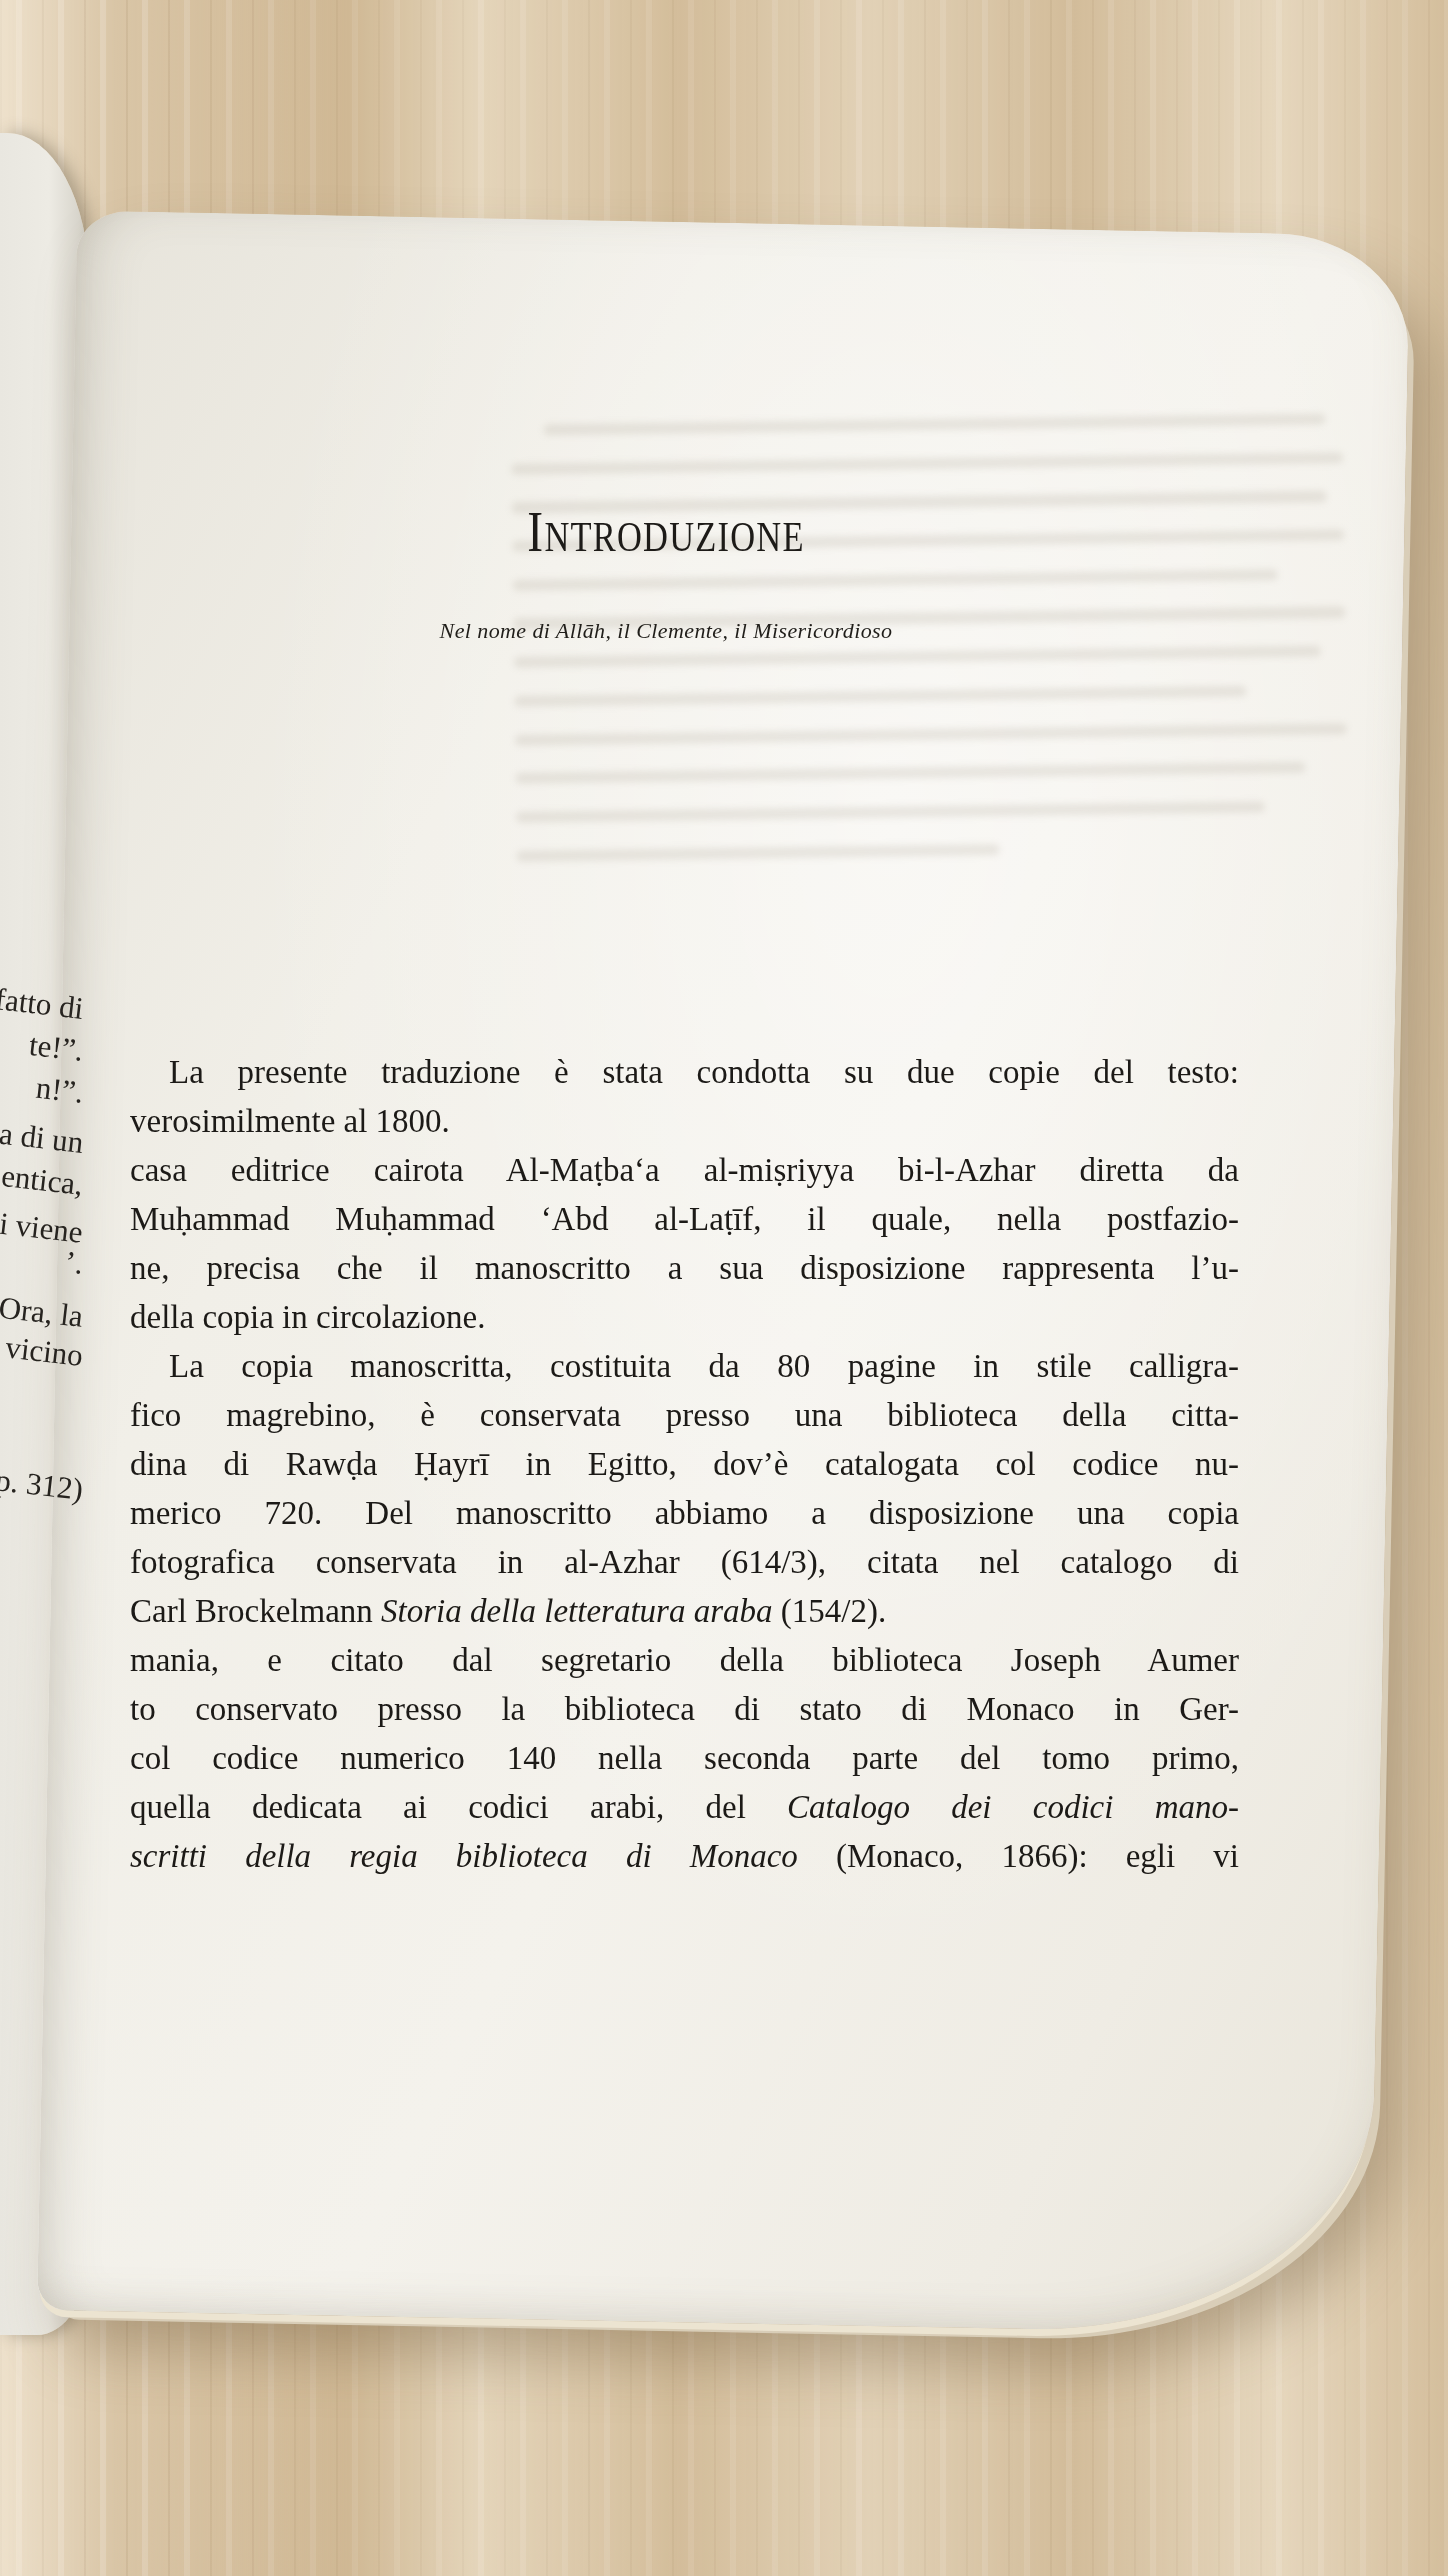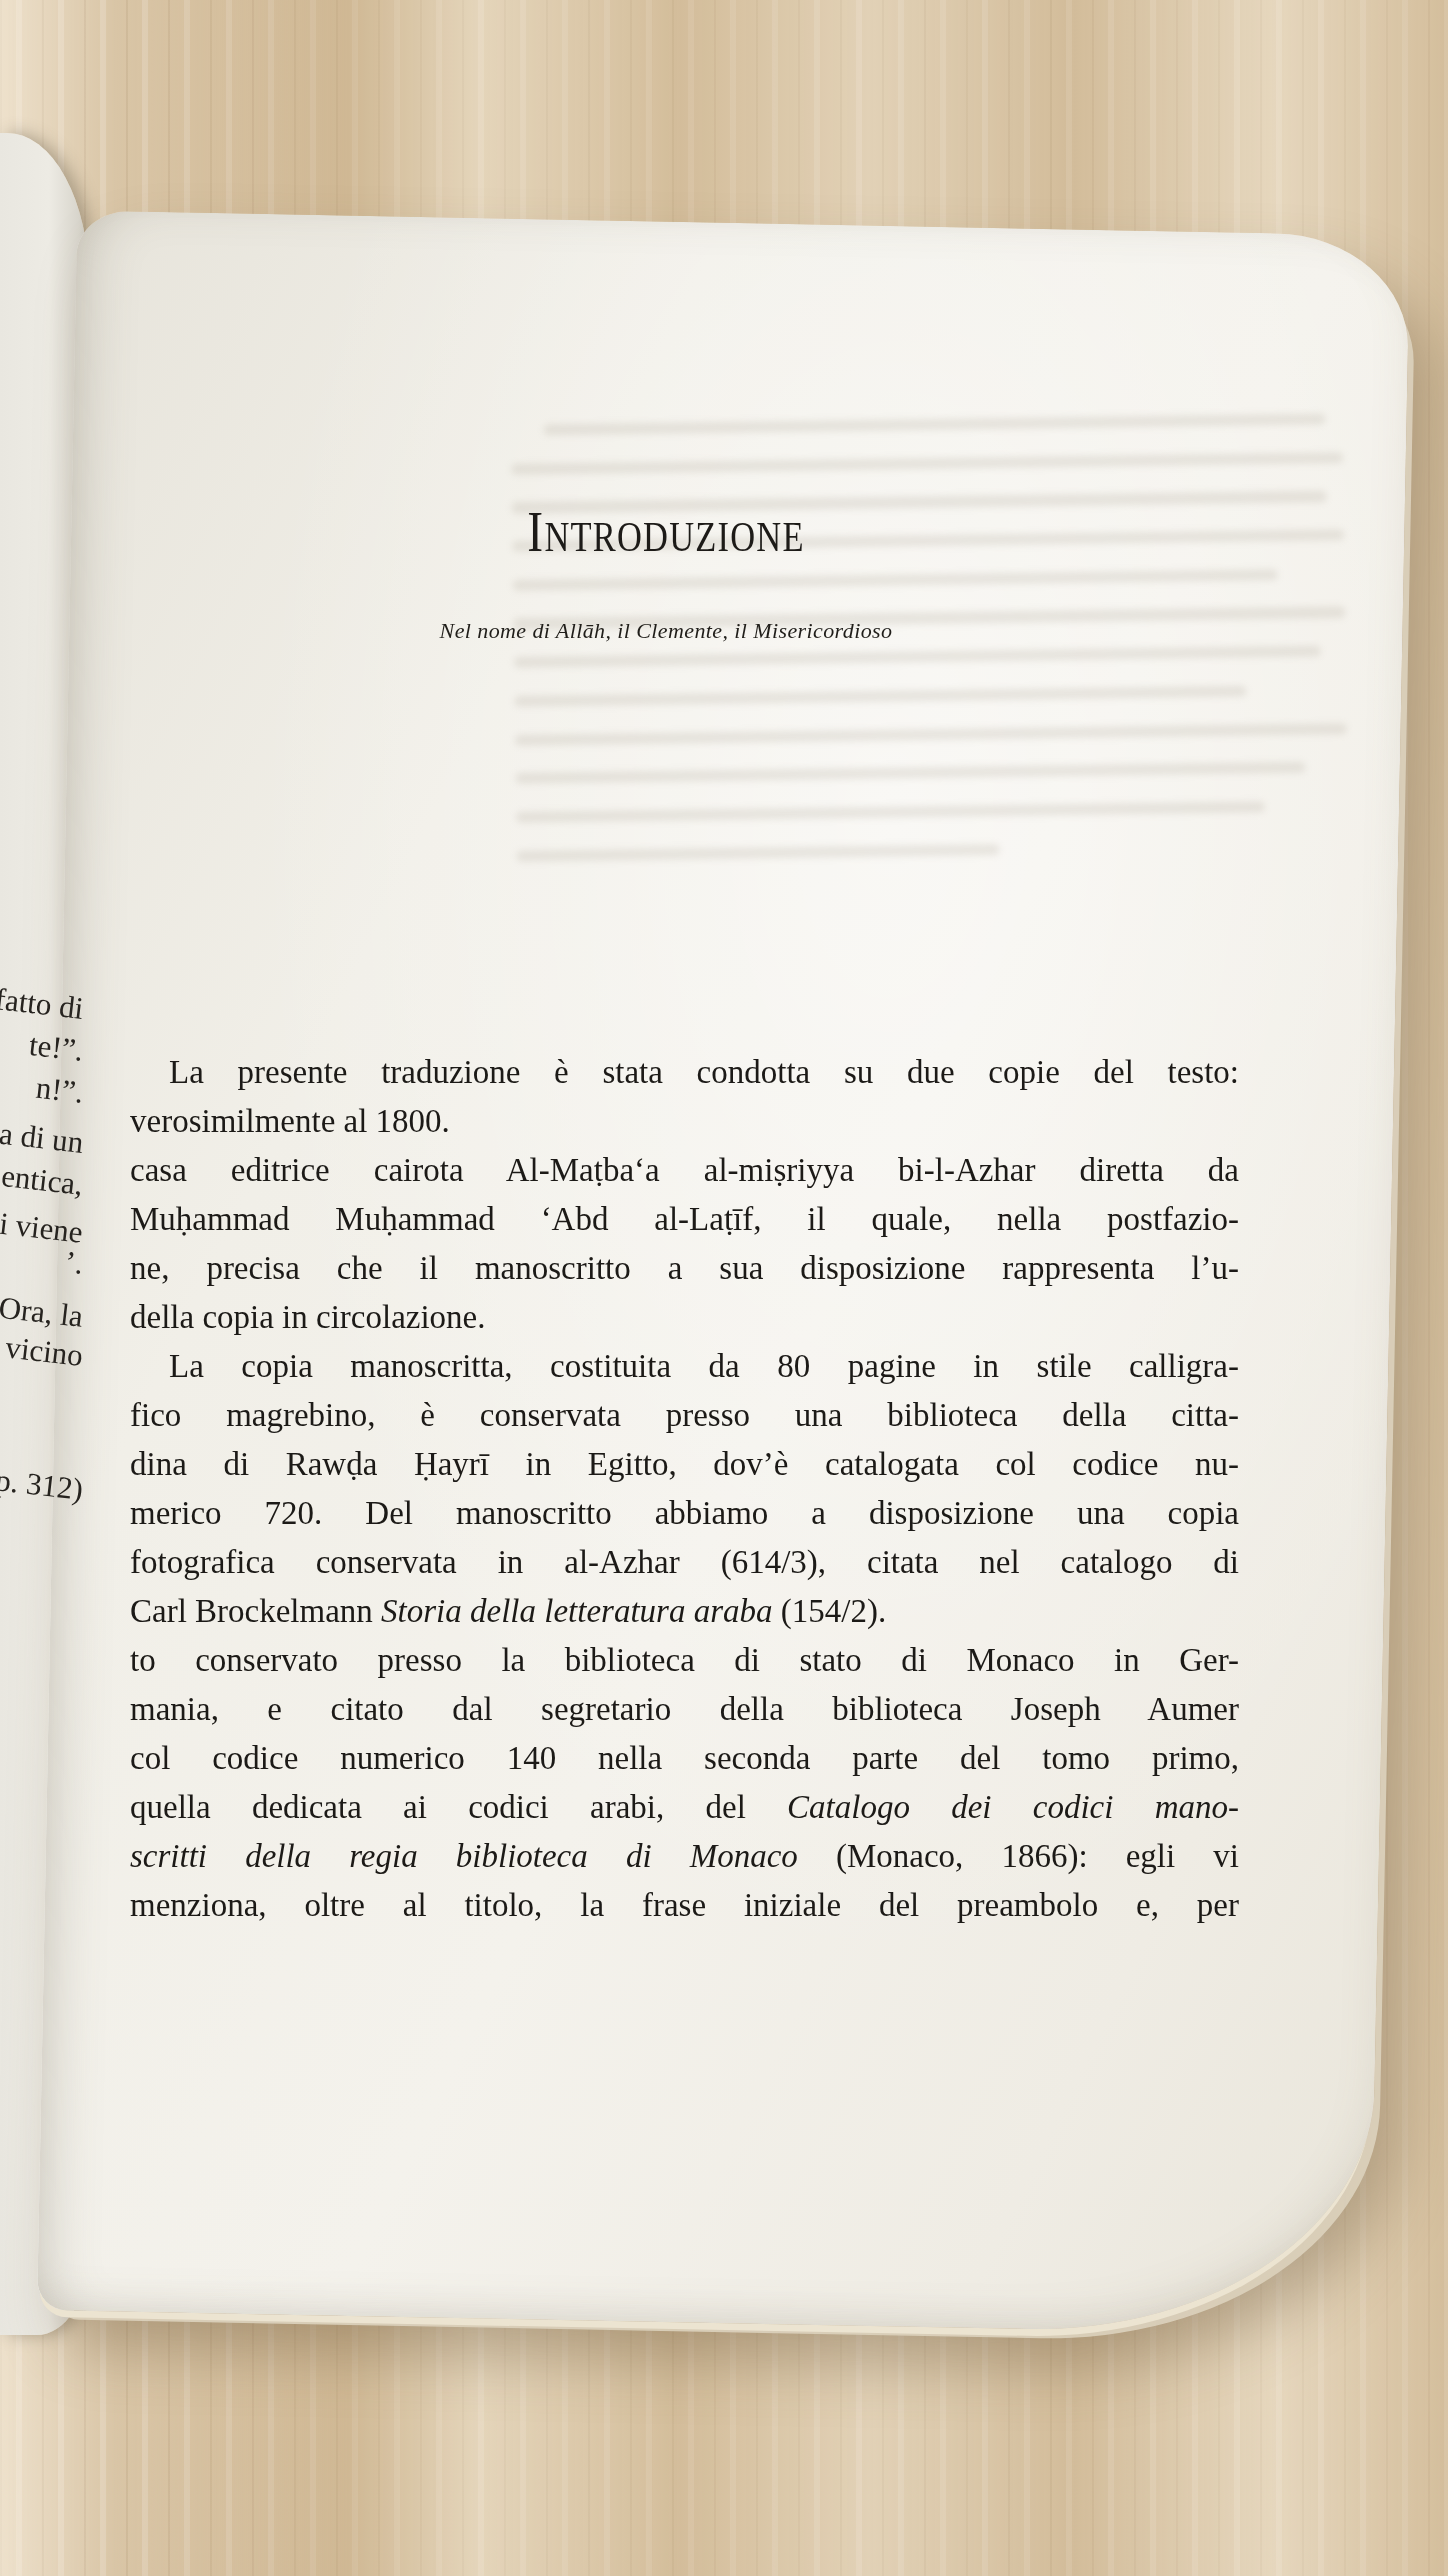--- a/index.html
+++ b/index.html
@@ -106,26 +106,25 @@
   <div class="ln"><span>casa editrice cairota Al-Maṭba‘a al-miṣriyya bi-l-Azhar diretta da</span><span class="it"></span><span></span></div>
   <div class="ln"><span>Muḥammad Muḥammad ‘Abd al-Laṭīf, il quale, nella postfazio-</span><span class="it"></span><span></span></div>
   <div class="ln"><span>ne, precisa che il manoscritto a sua disposizione rappresenta l’u-</span><span class="it"></span><span></span></div>
   <div class="ln lend"><span>della copia in circolazione.</span><span class="it"></span><span></span></div>
   <div class="ln ind"><span>La copia manoscritta, costituita da 80 pagine in stile calligra-</span><span class="it"></span><span></span></div>
   <div class="ln"><span>fico magrebino, è conservata presso una biblioteca della citta-</span><span class="it"></span><span></span></div>
   <div class="ln"><span>dina di Rawḍa Ḥayrī in Egitto, dov’è catalogata col codice nu-</span><span class="it"></span><span></span></div>
   <div class="ln"><span>merico 720. Del manoscritto abbiamo a disposizione una copia</span><span class="it"></span><span></span></div>
   <div class="ln"><span>fotografica conservata in al-Azhar (614/3), citata nel catalogo di</span><span class="it"></span><span></span></div>
   <div class="ln lend"><span>Carl Brockelmann </span><span class="it">Storia della letteratura araba</span><span> (154/2).</span></div>
+  <div class="ln"><span>mania, e citato dal segretario della biblioteca Joseph Aumer</span><span class="it"></span><span></span></div>
   <div class="ln"><span>to conservato presso la biblioteca di stato di Monaco in Ger-</span><span class="it"></span><span></span></div>
-  <div class="ln"><span>mania, e citato dal segretario della biblioteca Joseph Aumer</span><span class="it"></span><span></span></div>
   <div class="ln"><span>col codice numerico 140 nella seconda parte del tomo primo,</span><span class="it"></span><span></span></div>
   <div class="ln"><span>quella dedicata ai codici arabi, del </span><span class="it">Catalogo dei codici mano-</span><span></span></div>
   <div class="ln"><span></span><span class="it">scritti della regia biblioteca di Monaco</span><span> (Monaco, 1866): egli vi</span></div>
-  <div class="ln"><span>menziona, oltre al titolo, la frase iniziale del preambolo e, per</span><span class="it"></span><span></span></div>
 </div>
 
 <div class="fragments">
   <div class="frag" style="top:990px">isfatto di</div>
   <div class="frag" style="top:1032px">te!”.</div>
   <div class="frag" style="top:1074px">n!”.</div>
   <div class="frag" style="top:1124px">ella di un</div>
   <div class="frag" style="top:1166px">mentica,</div>
   <div class="frag" style="top:1214px">gli viene</div>
   <div class="frag" style="top:1245px">’.</div>

